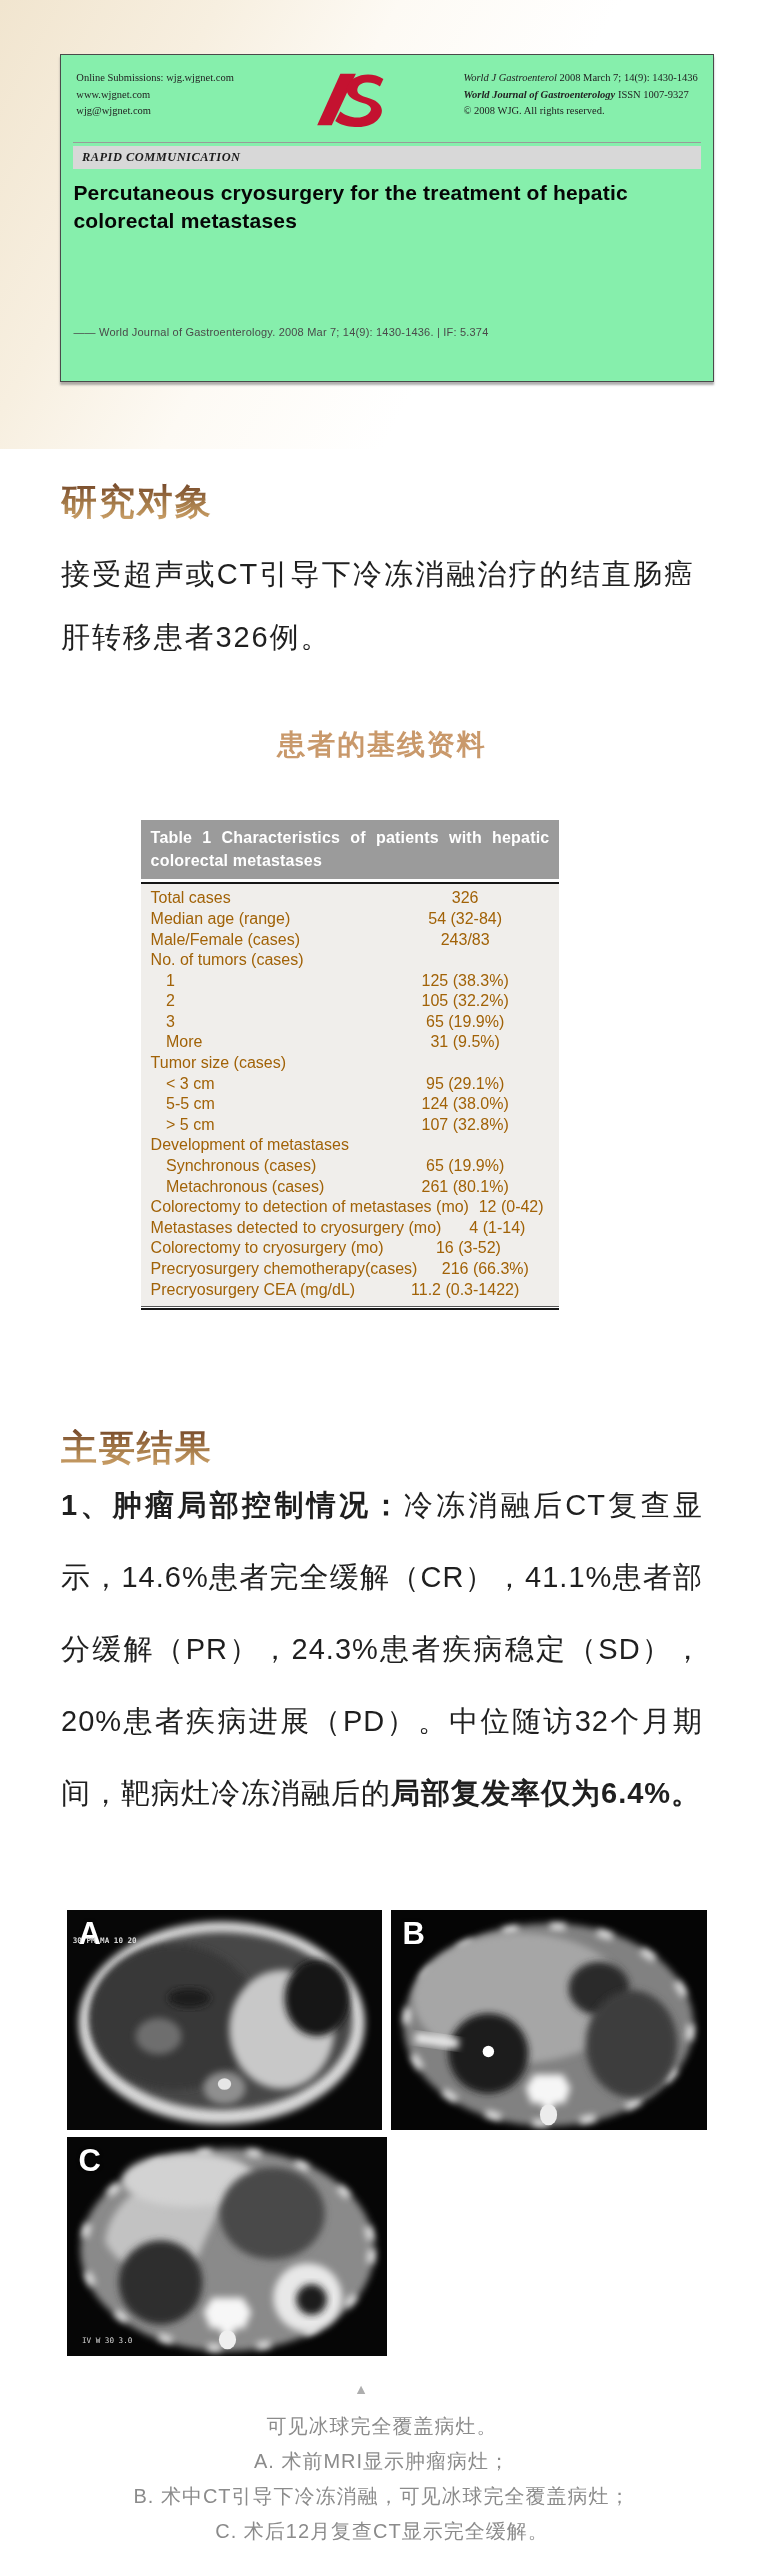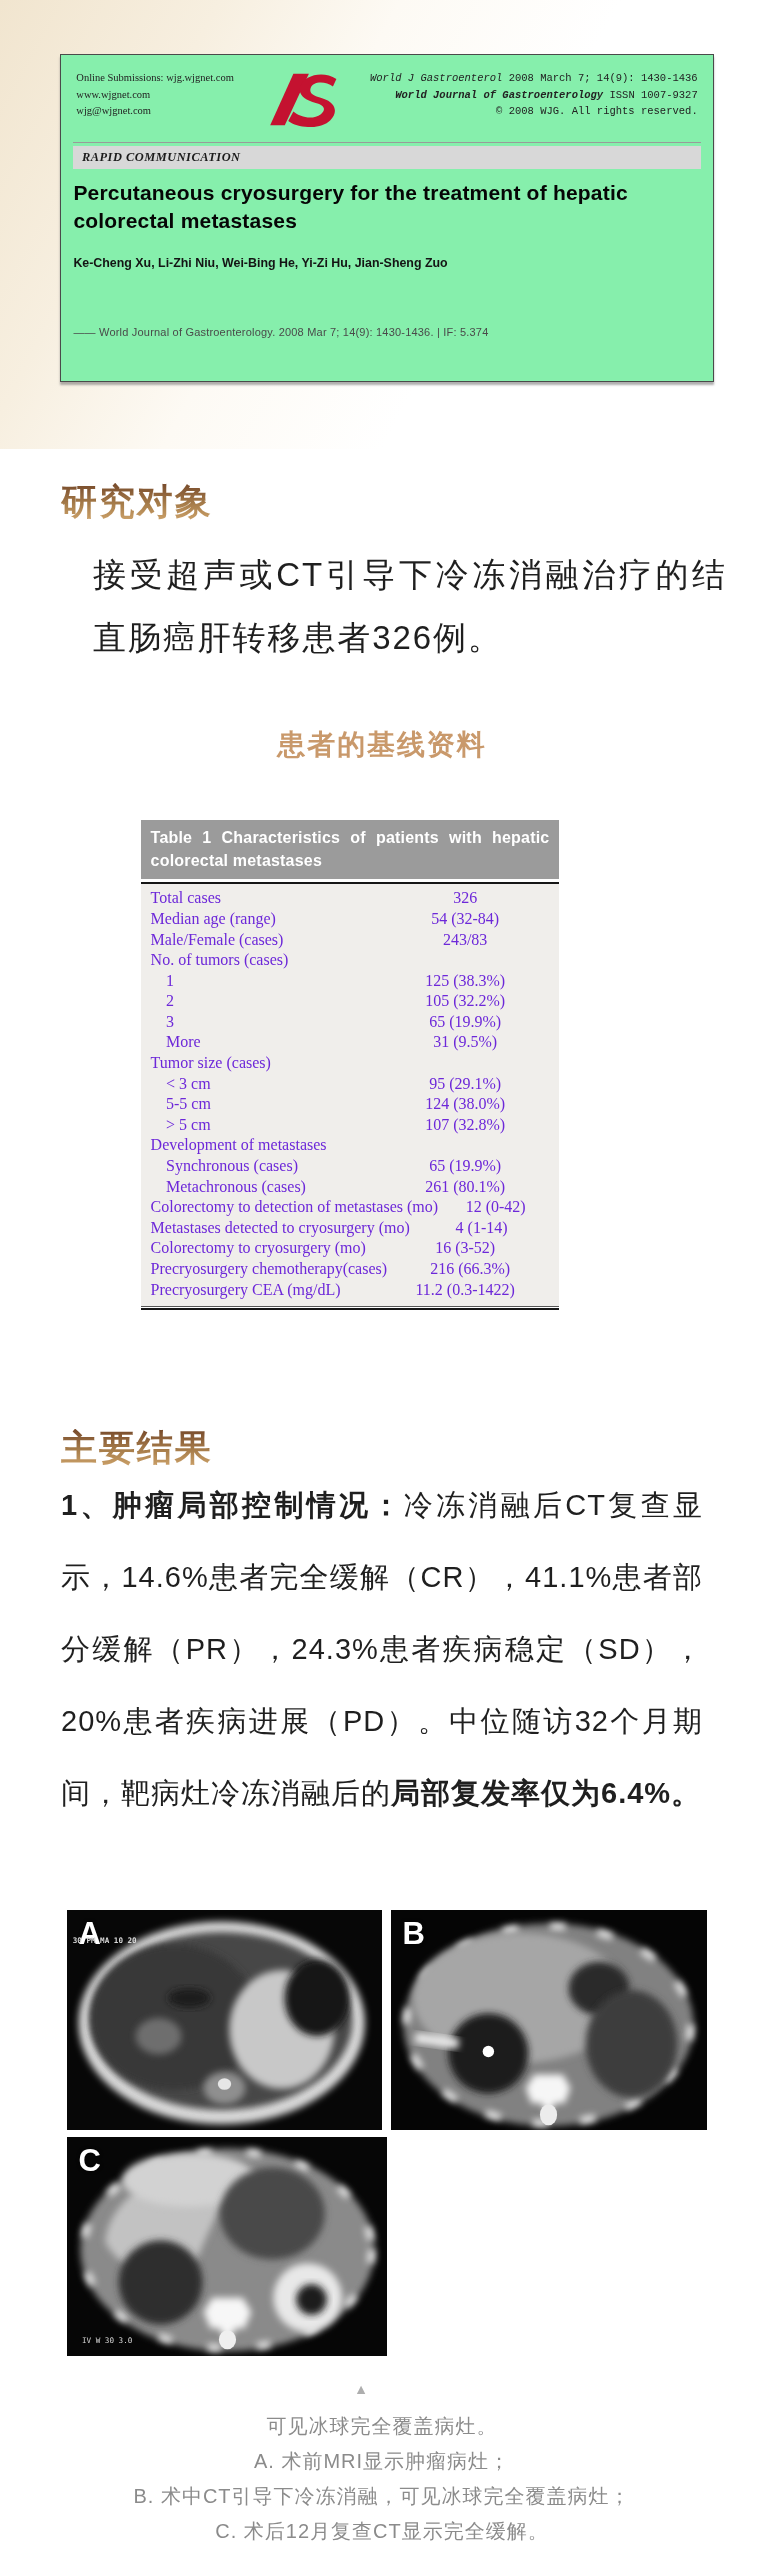--- a/index.html
+++ b/index.html
@@ -11,56 +11,56 @@
   .bg-accent { position:absolute; top:0; left:0; width:764px; height:449px;
     background:linear-gradient(118deg,#f1e5cf 0%, #f7efe0 22%, #fdfaf4 40%, #ffffff 62%); }
 
   
   .card { position:absolute; left:60px; top:54px; width:654px; height:328px;
     background:#86efac; border:1px solid #4a4a4a; box-shadow:0 2.9px 1.9px rgba(110,110,110,.55); }
   .card-top { position:absolute; top:15.3px; left:15.3px; right:15.3px; height:71px;
     display:flex; justify-content:space-between; align-items:flex-start; }
   .submissions { font-family:"Liberation Serif", serif; font-size:10.5px; line-height:1.55; color:#222; }
   .logo-wrap { width:86px; height:59px; margin-top:1.9px; flex:0 0 auto; }
-  .journal-info { font-family:Liberation Mono, monospace; font-size:10.5px; line-height:1.55; color:#222; text-align:right; }
+  .journal-info { font-family:Liberation Serif, serif; font-size:10.5px; line-height:1.55; color:#222; }
   .journal-info .it { font-style:italic; }
   .journal-info .bit { font-style:italic; font-weight:bold; }
   .card-sep { position:absolute; top:87px; left:12.4px; right:12.4px; border-top:1px solid #9a9a9a; }
   .tag-bar { position:absolute; top:91px; left:12.4px; right:12.4px; height:23px; background:#d8d8d8;
     font-family:"Liberation Serif", serif; font-style:italic; font-weight:bold; font-size:12.4px;
     line-height:23px; padding-left:8.6px; color:#1c1c1c; letter-spacing:0.5px; }
   .a-title { position:absolute; top:124px; left:12.4px; right:23px; font-size:21px; line-height:1.35;
     font-weight:bold; color:#060606; letter-spacing:0.2px; }
   .a-authors { position:absolute; top:201px; left:12.4px; right:12.4px; font-size:12.4px; font-weight:600; color:#141414; }
   .a-citation { position:absolute; top:271px; left:12.4px; right:12.4px; font-size:11px; color:#4a4a4a; letter-spacing:0.2px; }
 
   
   .gold-heading { position:absolute; left:61px; font-family:"Liberation Serif", serif;
     font-weight:bold; font-size:36px; line-height:1.1; letter-spacing:1.9px; color:#9c6b35; }
   @supports ((-webkit-background-clip:text) or (background-clip:text)) {
     .gold-heading { background:linear-gradient(180deg,#76492a 0%, #a97f4c 55%, #d2a76e 100%);
       -webkit-background-clip:text; background-clip:text; color:transparent; }
   }
 
   .body-para { position:absolute; left:61px; width:642px; color:#1f1f1f; text-align:justify; }
-  .para-subjects { top:543px; width:634px; font-size:33px; line-height:63px; letter-spacing:1.9px;margin-left:32px; }
+  .para-subjects { top:543px; width:634px; font-size:29px; line-height:63px; letter-spacing:1.9px; }
   .para-results { top:1469px; font-size:29px; line-height:72px; letter-spacing:1px; }
   .para-results b { font-weight:bold; }
 
   .baseline-heading { position:absolute; top:726px; left:0; width:764px; text-align:center;
     font-size:28px; font-weight:bold; color:#c9996b; letter-spacing:1.9px; }
 
   
   .tbl { position:absolute; left:141px; top:820px; width:418px; }
   .tbl-head { background:#9b9b9b; color:#ffffff; font-weight:bold; font-size:16px;
     line-height:1.45; padding:5.7px 9.6px 6.7px; text-align:justify; letter-spacing:0.2px; }
   .tbl-rule { height:1.9px; background:#161616; margin-top:2.9px; }
   .tbl-body { background:#f0eeeb; padding:4.8px 0 5.7px; border-bottom:1px solid #555; }
   .tbl-bottom { height:1.9px; background:#161616; margin-top:1px; }
-  .trow { display:flex; font-family:Liberation Serif, serif; font-size:16px; line-height:20.6px; color:#6d28d9; }
+  .trow { display:flex; font-family:Liberation Sans, sans-serif; font-size:16px; line-height:20.6px; color:#a16207; }
   .tlabel { flex:1; padding-left:9.6px; white-space:nowrap; }
   .trow.indent .tlabel { padding-left:25px; }
   .tvalue { width:182px; text-align:center; padding-right:5.7px; }
 
   
   .scan { position:absolute; background:#000; }
   .scan svg { display:block; width:100%; height:100%; }
   .scan-label { position:absolute; top:7.6px; left:11.5px; color:#ffffff; font-weight:bold;
     font-size:31px; line-height:1; text-shadow:0 0 3.8px #000; font-family:"Liberation Sans", sans-serif; }
   .scan-a { left:67px;  top:1910px; width:315px; height:220px; }
@@ -96,21 +96,20 @@
       </div>
       <div class="journal-info">
         <div><span class="it">World J Gastroenterol</span><span>  2008 March 7; 14(9): 1430-1436</span></div>
         <div><span class="bit">World Journal of Gastroenterology</span><span>  ISSN 1007-9327</span></div>
         <div>© 2008 WJG. All rights reserved.</div>
       </div>
     </div>
     <div class="card-sep"></div>
     <div class="tag-bar">RAPID COMMUNICATION</div>
     <div class="a-title">Percutaneous cryosurgery for the treatment of hepatic colorectal metastases</div>
-    <div class="a-authors">Ke-Cheng Xu, Li-Zhi Niu, Wei-Bing He, Yi-Zi Hu, Jian-Sheng Zuo</div>
     <div class="a-citation">—— World Journal of Gastroenterology. 2008 Mar 7; 14(9): 1430-1436.  |  IF: 5.374</div>
   </div>
 
   <div class="gold-heading" style="top:483px;">研究对象</div>
   <div class="body-para para-subjects">接受超声或CT引导下冷冻消融治疗的结直肠癌肝转移患者326例。</div>
 
   <div class="baseline-heading">患者的基线资料</div>
 
   <div class="tbl">
     <div class="tbl-head">Table 1  Characteristics of patients with hepatic colorectal metastases</div>

